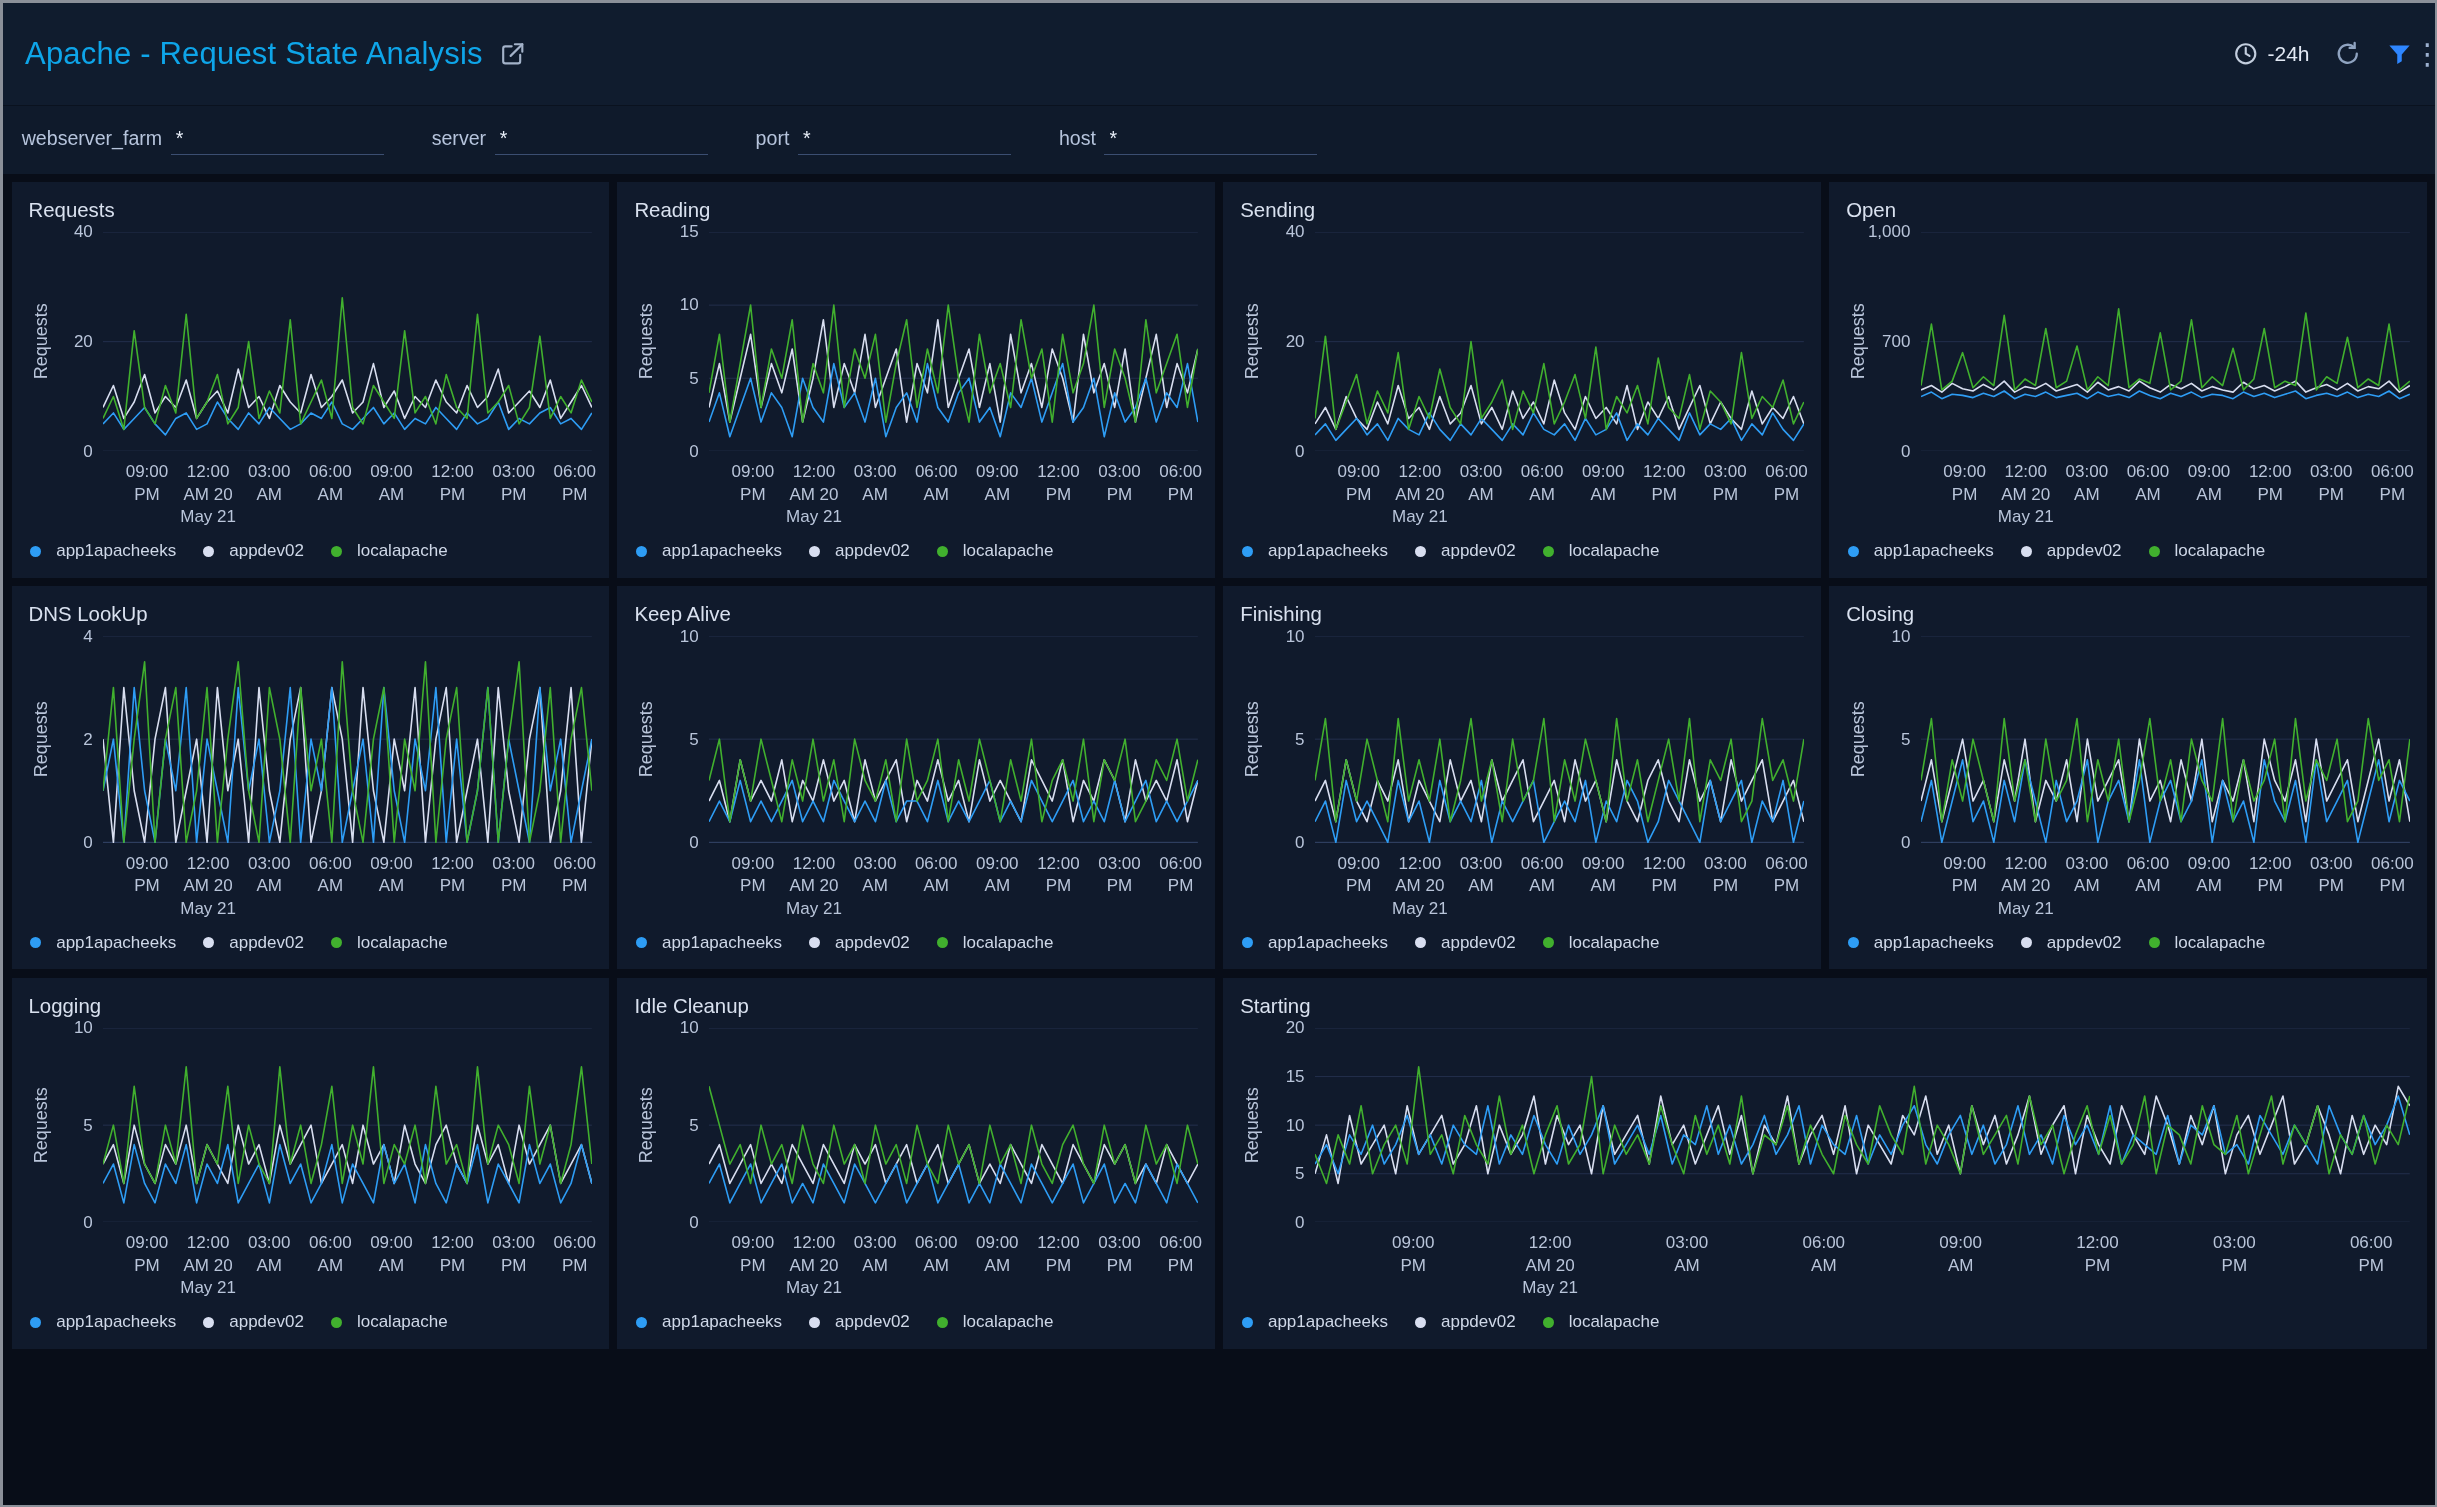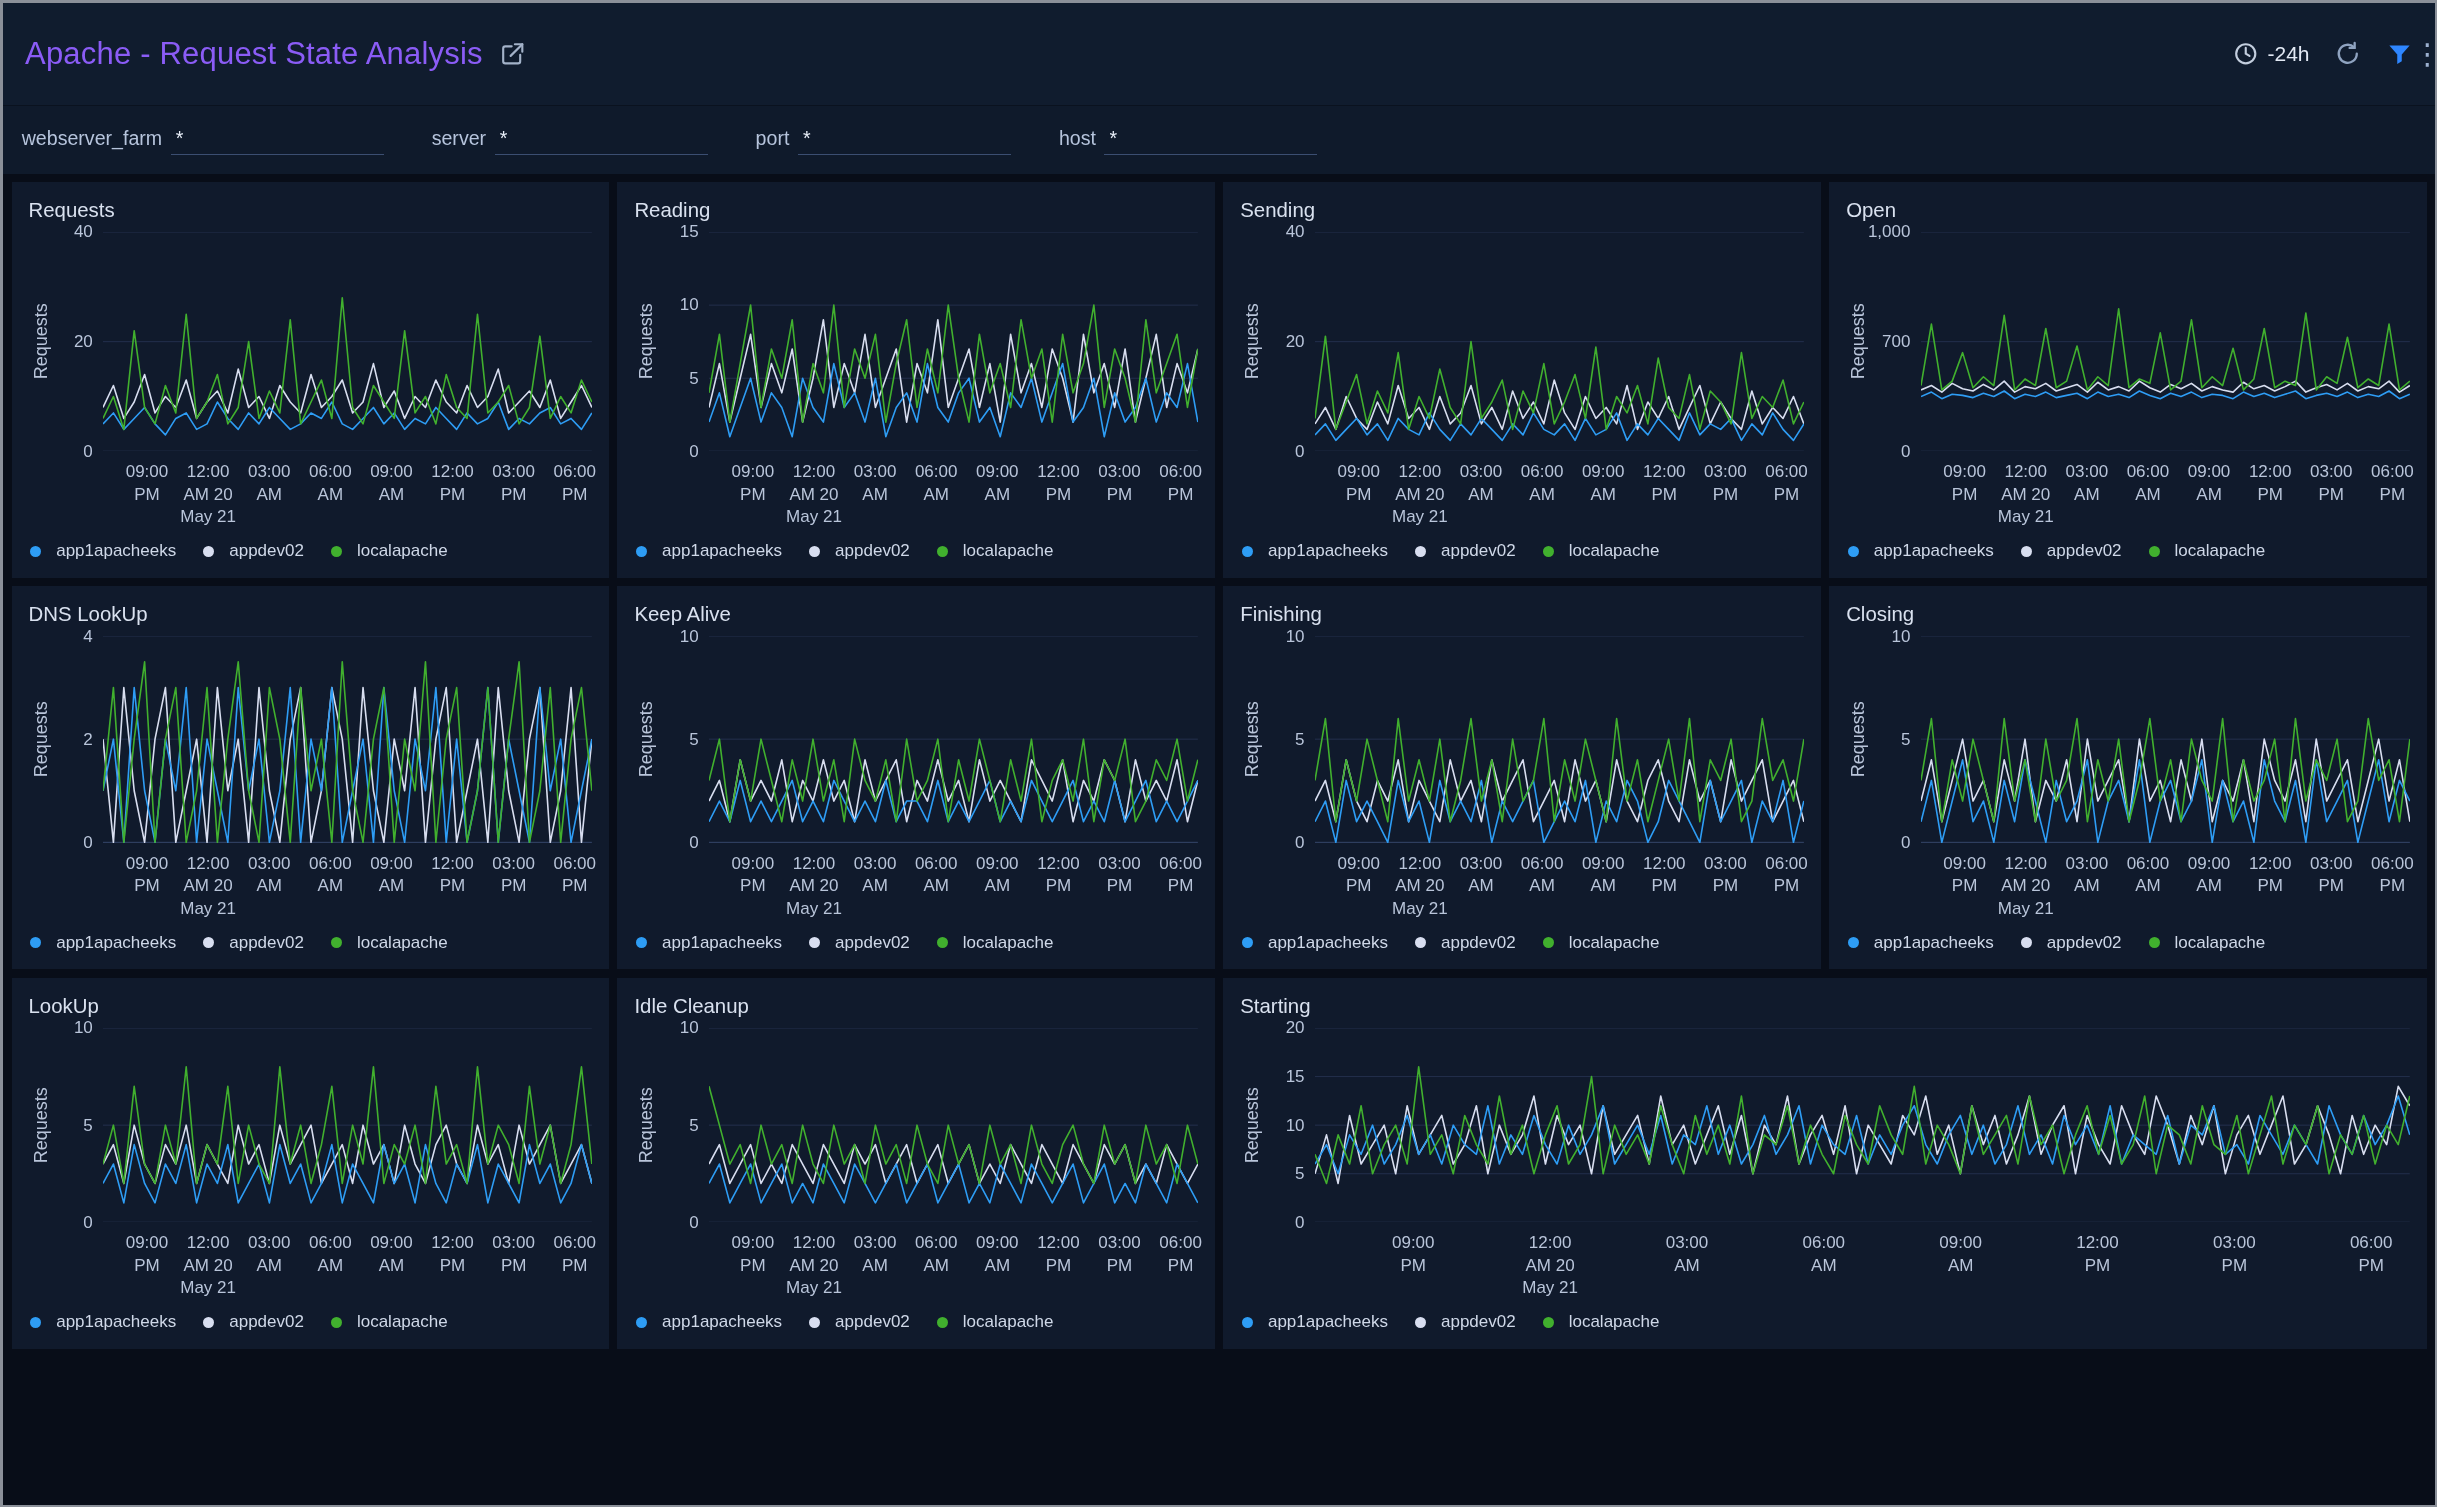--- a/index.html
+++ b/index.html
@@ -10,21 +10,21 @@
     border: 3.4px solid #8b9099;
     background: #080d18;
     overflow: hidden;
     position: relative;
   }
   
   .topbar {
     height: 102px; background:#101c2e;
     display:flex; align-items:center; padding:0 22px; position:relative;
   }
-  .page-title { color:#8b5cf6; font-size:31px; font-weight:400; letter-spacing:0.2px; }
+  .page-title { color:#0ea5e9; font-size:31px; font-weight:400; letter-spacing:0.2px; }
   .icon-btn { background:none; border:none; cursor:pointer; display:flex; align-items:center; justify-content:space-between; }
   .share-btn { margin-left:17px; }
   .top-right { margin-left:auto; display:flex; align-items:center; gap:25.5px; }
   .time-range { display:flex; align-items:center; gap:8.5px; color:#e2e9f4; font-size:21px; }
   .kebab { position:absolute; right:-6.8px; top:50%; transform:translateY(-50%); color:#9db1cf; font-size:29px; }
   
   .filterbar {
     height: 69px; background:#0f1a2b;
     display:flex; align-items:center; padding:0 18.7px; gap:48px;
     border-top:0.9px solid #0a121f;
@@ -555,21 +555,21 @@
             <span>appdev02</span>
           </div>
           <div class="legend-item">
             <span class="dot" style="background: rgb(65, 176, 46);"></span>
             <span>localapache</span>
           </div>
         </div>
     </section>
 
     <section class="panel">
-      <h3 class="panel-title">LookUp</h3>
+      <h3 class="panel-title">Logging</h3>
       <div class="chart">
         <div class="ylabel">Requests</div>
         <div class="yticks">
             <div class="ytick" style="top: calc(100% - 8.5px);">0</div>
             <div class="ytick" style="top: calc(50% - 8.5px);">5</div>
             <div class="ytick" style="top: calc(0% - 8.5px);">10</div>
           </div>
         <svg class="plot" viewBox="0 0 1000 300" preserveAspectRatio="none">
             <line x1="0" y1="300" x2="1000" y2="300" stroke="#35466a" stroke-width="1" vector-effect="non-scaling-stroke"></line>
             <line x1="0" y1="150" x2="1000" y2="150" stroke="#232f4c" stroke-width="1" vector-effect="non-scaling-stroke"></line>

